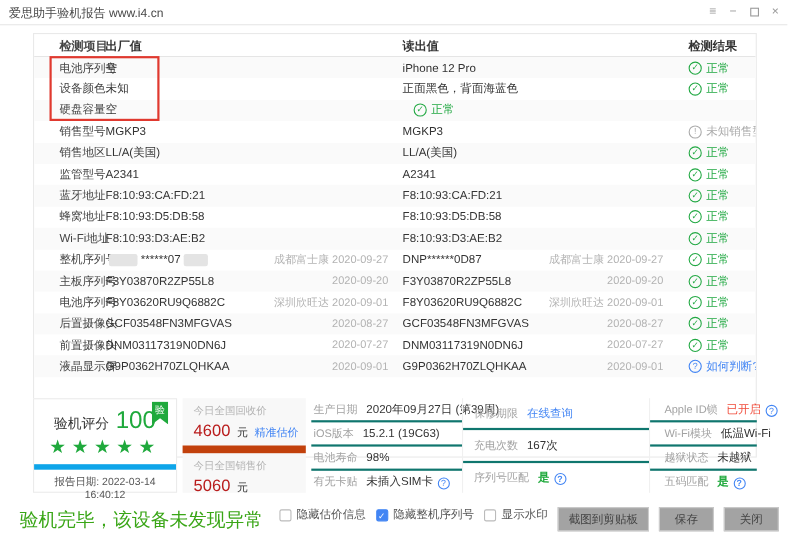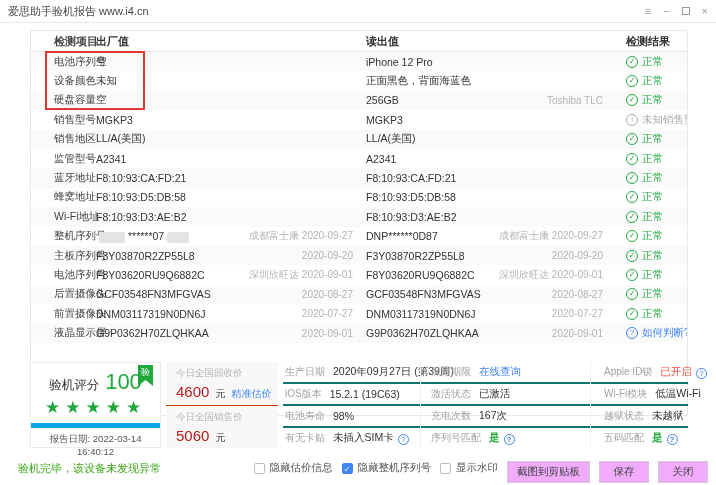--- a/index.html
+++ b/index.html
@@ -36,21 +36,21 @@
   .score-box { position:absolute; left:30px; top:362px; width:131px; height:86px; border:1px solid #ebebeb; background:#fff; }
   .score-line { display:flex; align-items:baseline; justify-content:center; margin-top:8px; gap:6px; }
   .score-label { font-size:12.5px; color:#333; }
   .score-value { font-size:22px; color:#1fa93c; line-height:1; }
   .ribbon { position:absolute; top:2px; right:7px; width:15px; height:21px; background:#1fa93c; color:#fff; font-size:9px; text-align:center; line-height:14px; clip-path:polygon(0 0,100% 0,100% 100%,50% 72%,0 100%); }
   .stars { text-align:center; color:#1fa93c; font-size:17px; letter-spacing:5px; margin-top:3px; }
   .report-date { border-top:5px solid #0ea5e9; margin-top:5px; padding-top:5px; text-align:center; font-size:9.5px; color:#555; }
 
   .price-box { position:absolute; left:166px; top:362px; width:112px; height:86px; background:#f8f8f8; }
   .price-cell { height:43px; padding:5px 0 0 10px; }
-  .price-cell + .price-cell { border-top:1px solid #c2410c; }
+  .price-cell + .price-cell { border-top:7px solid #c2410c; }
   .price-label { font-size:9.5px; color:#b4b4b4; }
   .price-row { display:flex; align-items:baseline; gap:6px; margin-top:3px; }
   .price-num { font-size:15px; color:#b91c1c; }
   .price-unit { font-size:10px; color:#333; }
   .price-link { font-size:10px; color:#4285f4; cursor:pointer; }
 
   .info-grid { position:absolute; left:283px; top:362px; width:405px; height:86px; display:grid; grid-template-columns:137px 170px 98px; }
   .info-col { display:flex; flex-direction:column; }
   .info-col + .info-col { border-left:1px solid #f0f0f0; }
   .info-cell { flex:1; display:flex; align-items:center; gap:8px; font-size:10px; white-space:nowrap; overflow:visible; }
@@ -59,26 +59,26 @@
   .info-col:nth-child(2) .info-cell { padding-left:10px; }
   .info-col:nth-child(3) .info-cell { padding-left:13px; }
   .ilabel { color:#a2a2a2; flex:0 0 auto; }
   .ivalue { color:#333; font-size:10.5px; display:flex; align-items:flex-end; gap:4px; }
   .iv-link { color:#4285f4; cursor:pointer; }
   .iv-danger { color:#f04b3a; }
   .iv-badge { color:#1fa93c; font-weight:bold; }
   .qicon { width:11px; height:11px; border-radius:50%; border:1px solid #4285f4; color:#4285f4; font-size:8px; line-height:9px; text-align:center; display:inline-block; cursor:pointer; }
 
   
-  .status-text { position:absolute; left:18px; top:461px; font-size:11px; color:#3aa617; }
+  .status-text { position:absolute; left:18px; top:461px; font-size:17px; color:#3aa617; }
   .footer-controls { position:absolute; right:8px; top:461px; display:flex; align-items:flex-start; gap:9px; }
   .cbx { display:flex; align-items:center; gap:5px; font-size:10.5px; color:#555; cursor:pointer; }
   .cb { width:11px; height:11px; border:1px solid #bbb; border-radius:2px; background:#fff; display:inline-block; }
   .cb.checked { background:#4285f4; border-color:#4285f4; color:#fff; font-size:8px; line-height:11px; text-align:center; }
-  .btn { height:22px; border:1px solid #ccc; background:#f0abfc; font-size:10.5px; color:#444; padding:0 9px; font-family:inherit; cursor:pointer; }
+  .btn { height:22px; border:1px solid #ccc; background:#a3a3a3; font-size:10.5px; color:#444; padding:0 9px; font-family:inherit; cursor:pointer; }
   .btn.sm { min-width:50px; }
 </style>
 </head>
 <body>
 
 <div class="titlebar">
   <span class="title">爱思助手验机报告 www.i4.cn</span>
   <span class="winicons">
     <span class="wi">≡</span>
     <span class="wi">−</span>
@@ -119,24 +119,20 @@
         <div class="c4 res-ok">
           <span class="ricon">✓</span>
           <span>正常</span>
         </div>
       </div>
       <div class="trow">
         <div class="c1">硬盘容量</div>
         <div class="c2">
           <span class="val">空</span>
         </div>
-        <div class="c3">
-          <span class="val">256GB</span>
-          <span class="note">Toshiba TLC</span>
-        </div>
         <div class="c4 res-ok">
           <span class="ricon">✓</span>
           <span>正常</span>
         </div>
       </div>
       <div class="trow">
         <div class="c1">销售型号</div>
         <div class="c2">
           <span class="val">MGKP3</span>
         </div>
@@ -364,26 +360,20 @@
           <span>未插入SIM卡</span>
           <span class="qicon">?</span>
         </span>
       </div>
     </div>
     <div class="info-col">
       <div class="info-cell">
         <span class="ilabel">保修期限</span>
         <span class="ivalue iv-link">
           <span>在线查询</span>
-        </span>
-      </div>
-      <div class="info-cell">
-        <span class="ilabel">激活状态</span>
-        <span class="ivalue">
-          <span>已激活</span>
         </span>
       </div>
       <div class="info-cell">
         <span class="ilabel">充电次数</span>
         <span class="ivalue">
           <span>167次</span>
         </span>
       </div>
       <div class="info-cell">
         <span class="ilabel">序列号匹配</span>

